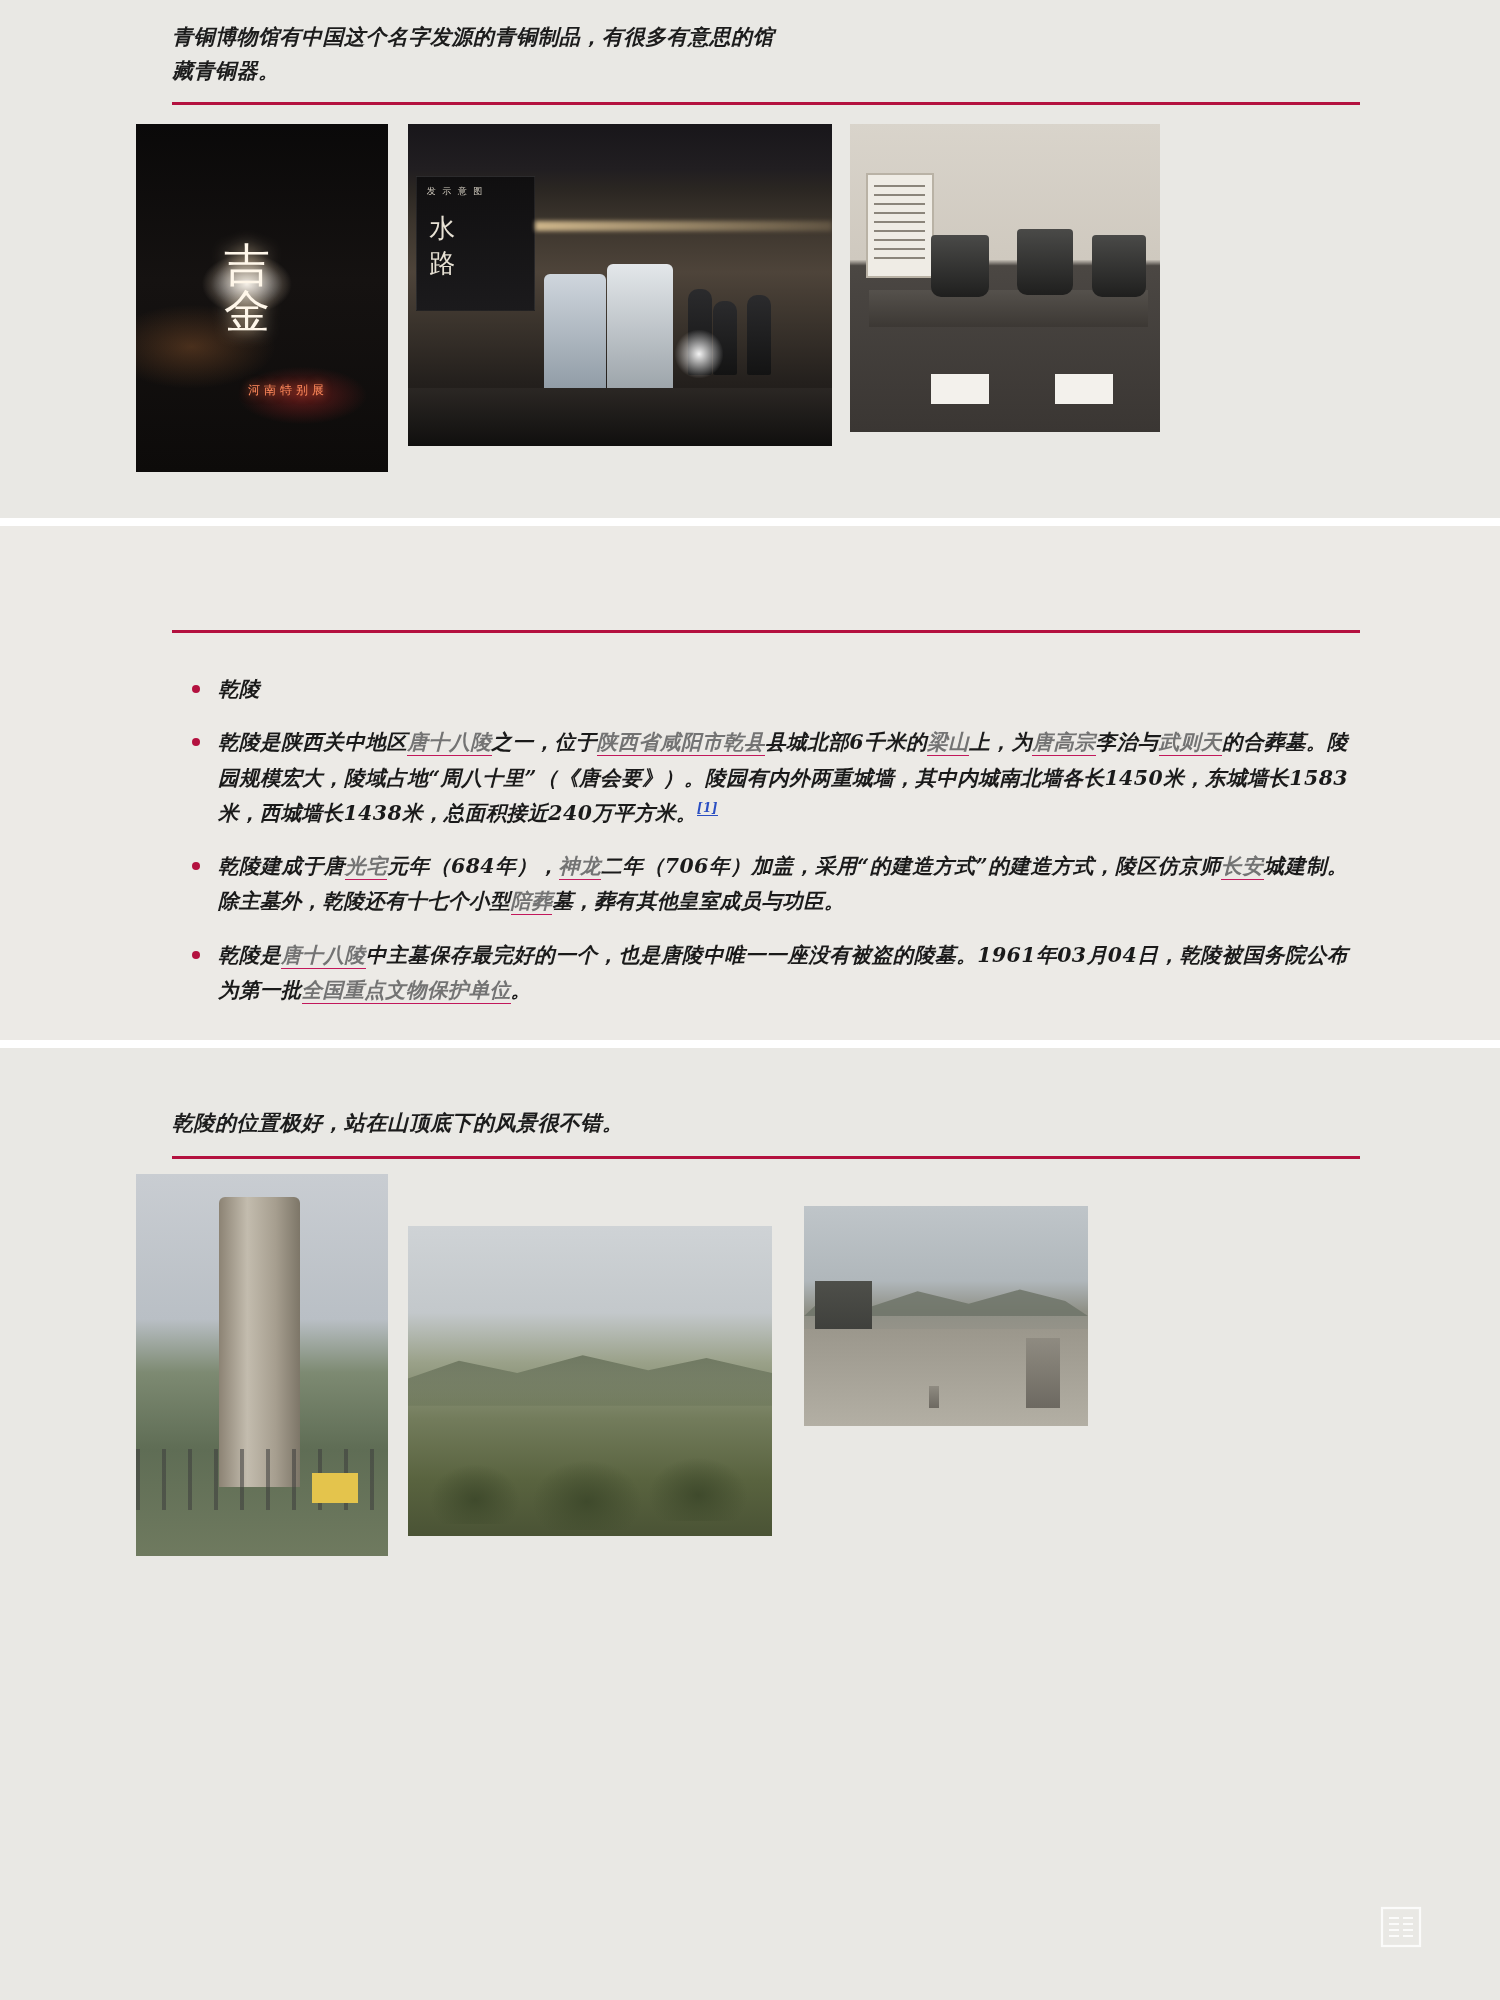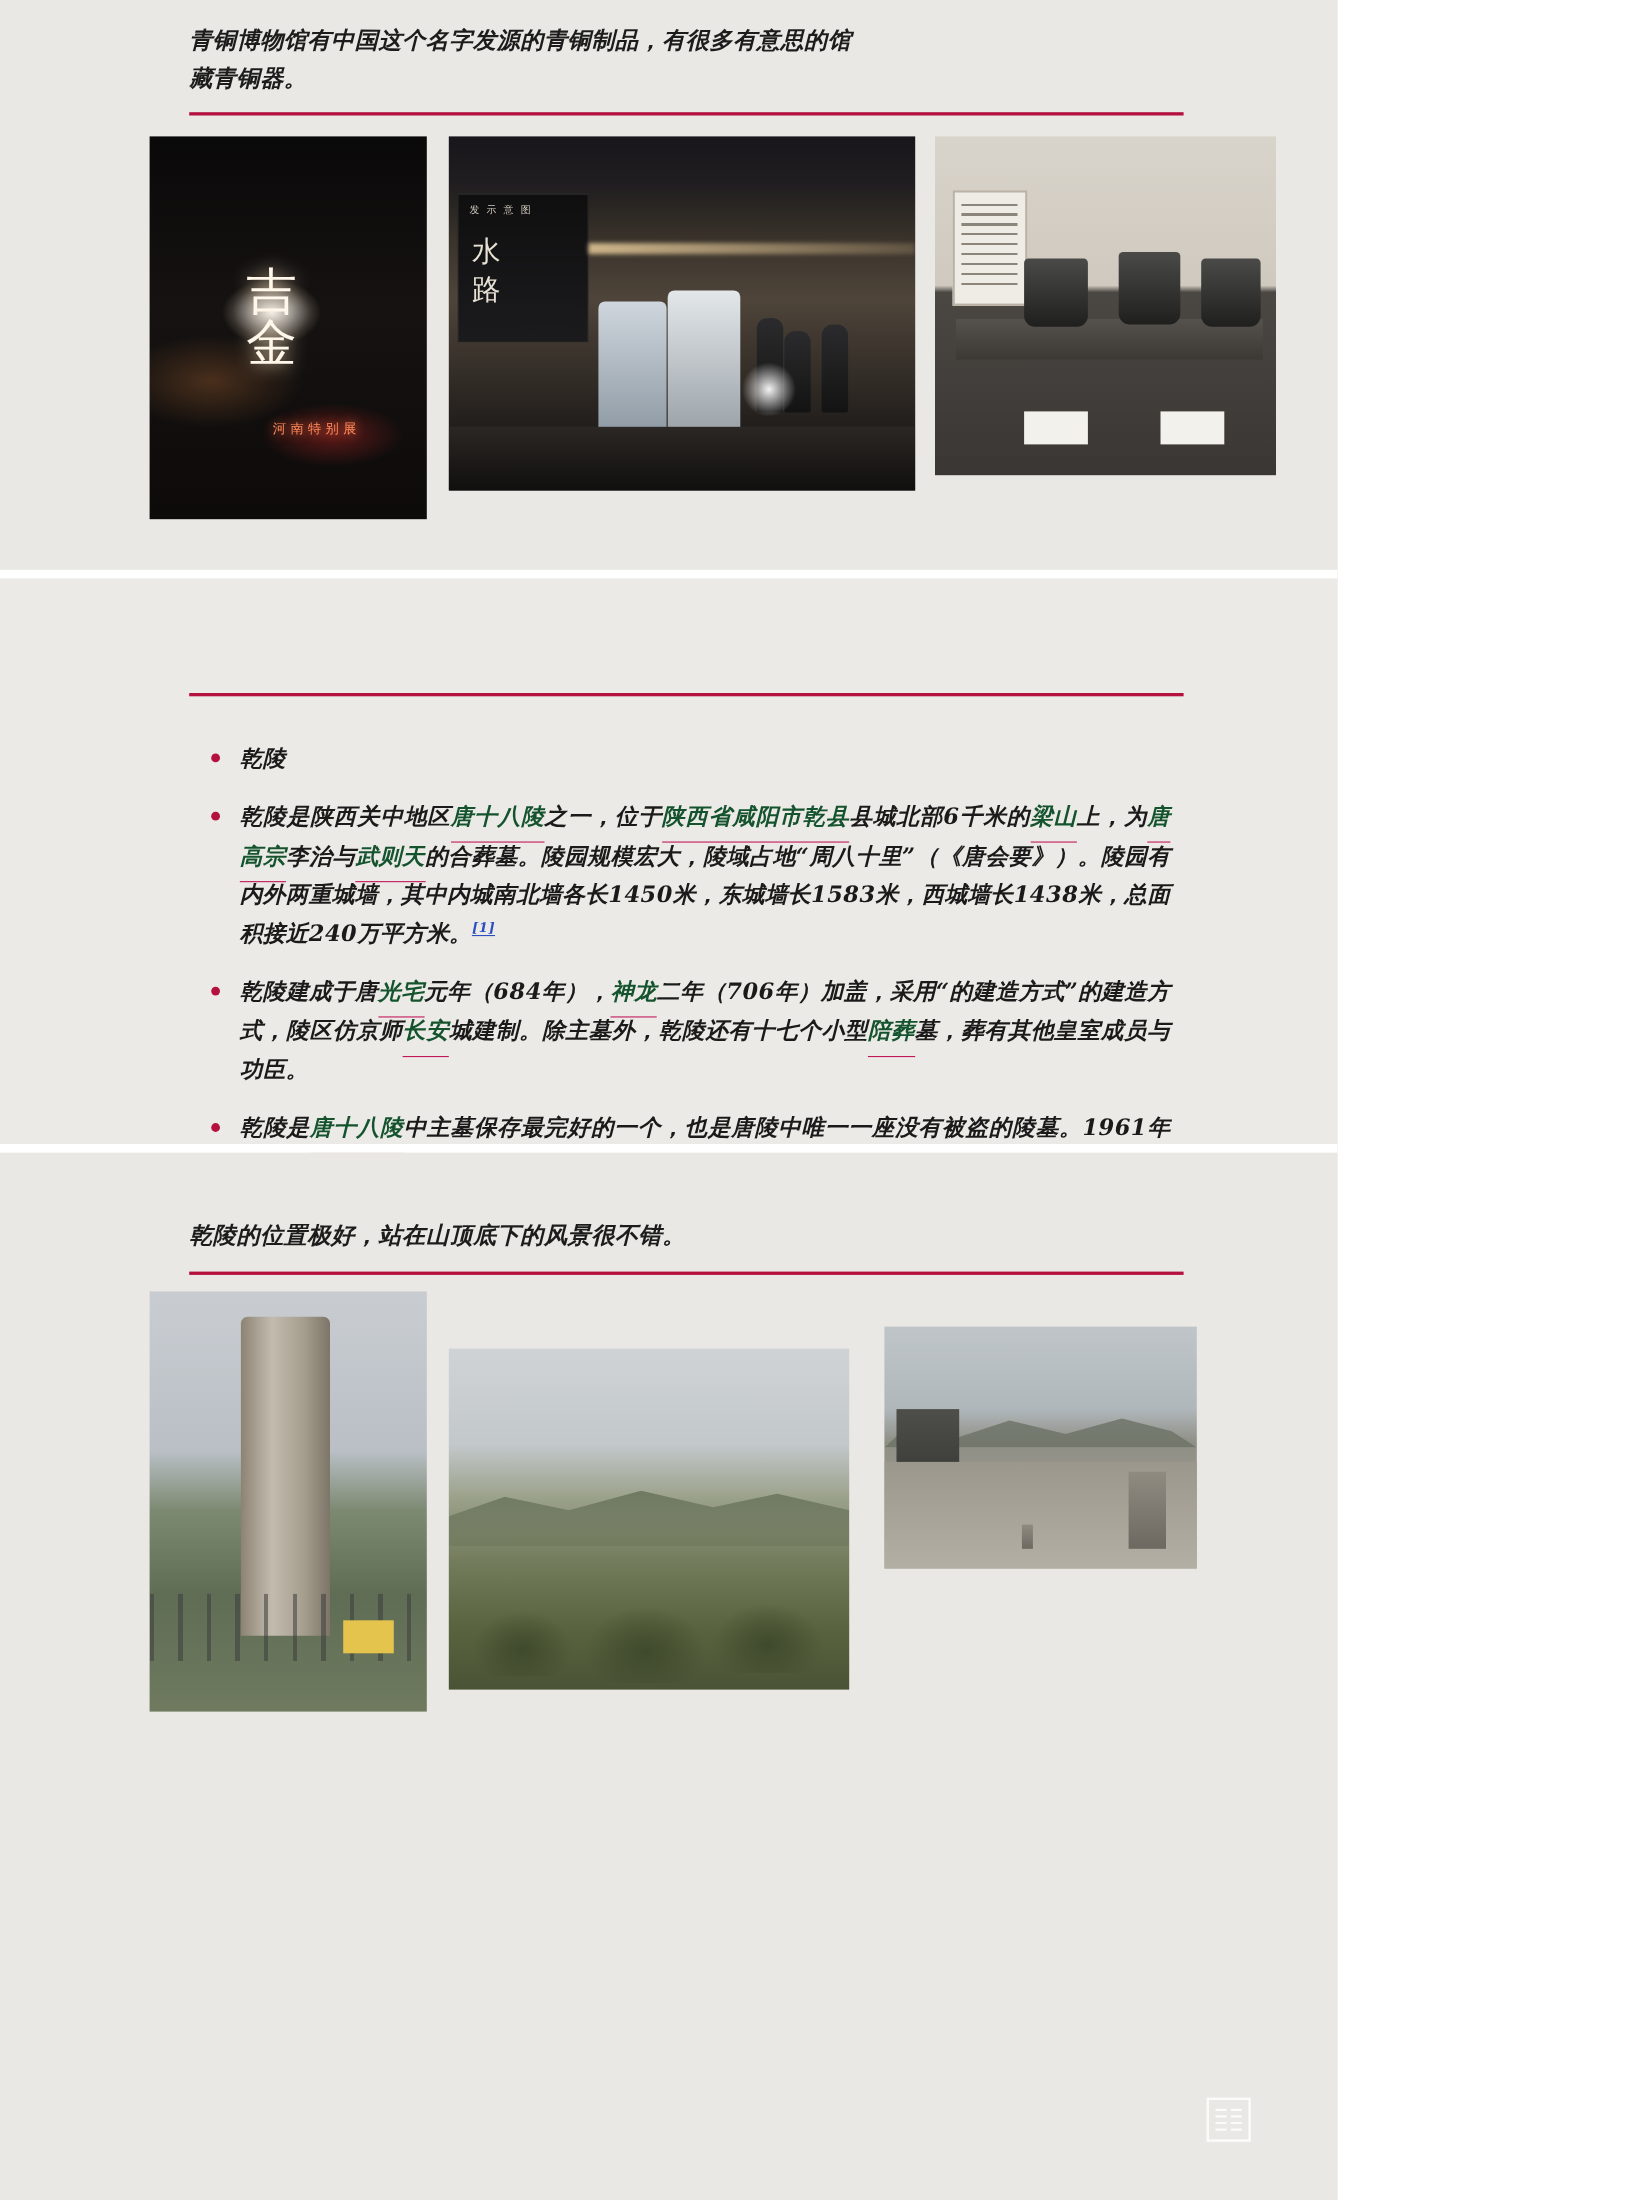--- a/index.html
+++ b/index.html
@@ -4,21 +4,21 @@
 <style>
   * { box-sizing: border-box; }
   html, body {
     margin: 0; padding: 0;
     width: 1500px;
     background: #ffffff;
     font-family: "Liberation Sans", sans-serif;
   }
   #page {
     position: relative;
-    width: 1216px;
+    width: 1500px;
     height: 2000px;
     overflow: hidden;
     background: #e9e8e4;
   }
 
   
   .section {
     position: absolute;
     left: 0; right: 0;
     background: #e9e8e4;
@@ -90,23 +90,23 @@
     position: absolute;
     left: 8px;
     top: 13px;
     width: 8px; height: 8px;
     border-radius: 50%;
     background: #b4113f;
   }
   li.title-item { font-size: 21px; margin-bottom: 14px; }
 
   .lk {
-    color: #14532d;
+    color: #737373;
     border-bottom: 1.5px solid #c2185b;
-    padding-bottom: 11px;
+    padding-bottom: 1px;
   }
   .sup {
     color: #2b4fc2;
     font-size: 12px;
     vertical-align: super;
     border-bottom: 1px solid #2b4fc2;
   }
 
   
   .watermark {

